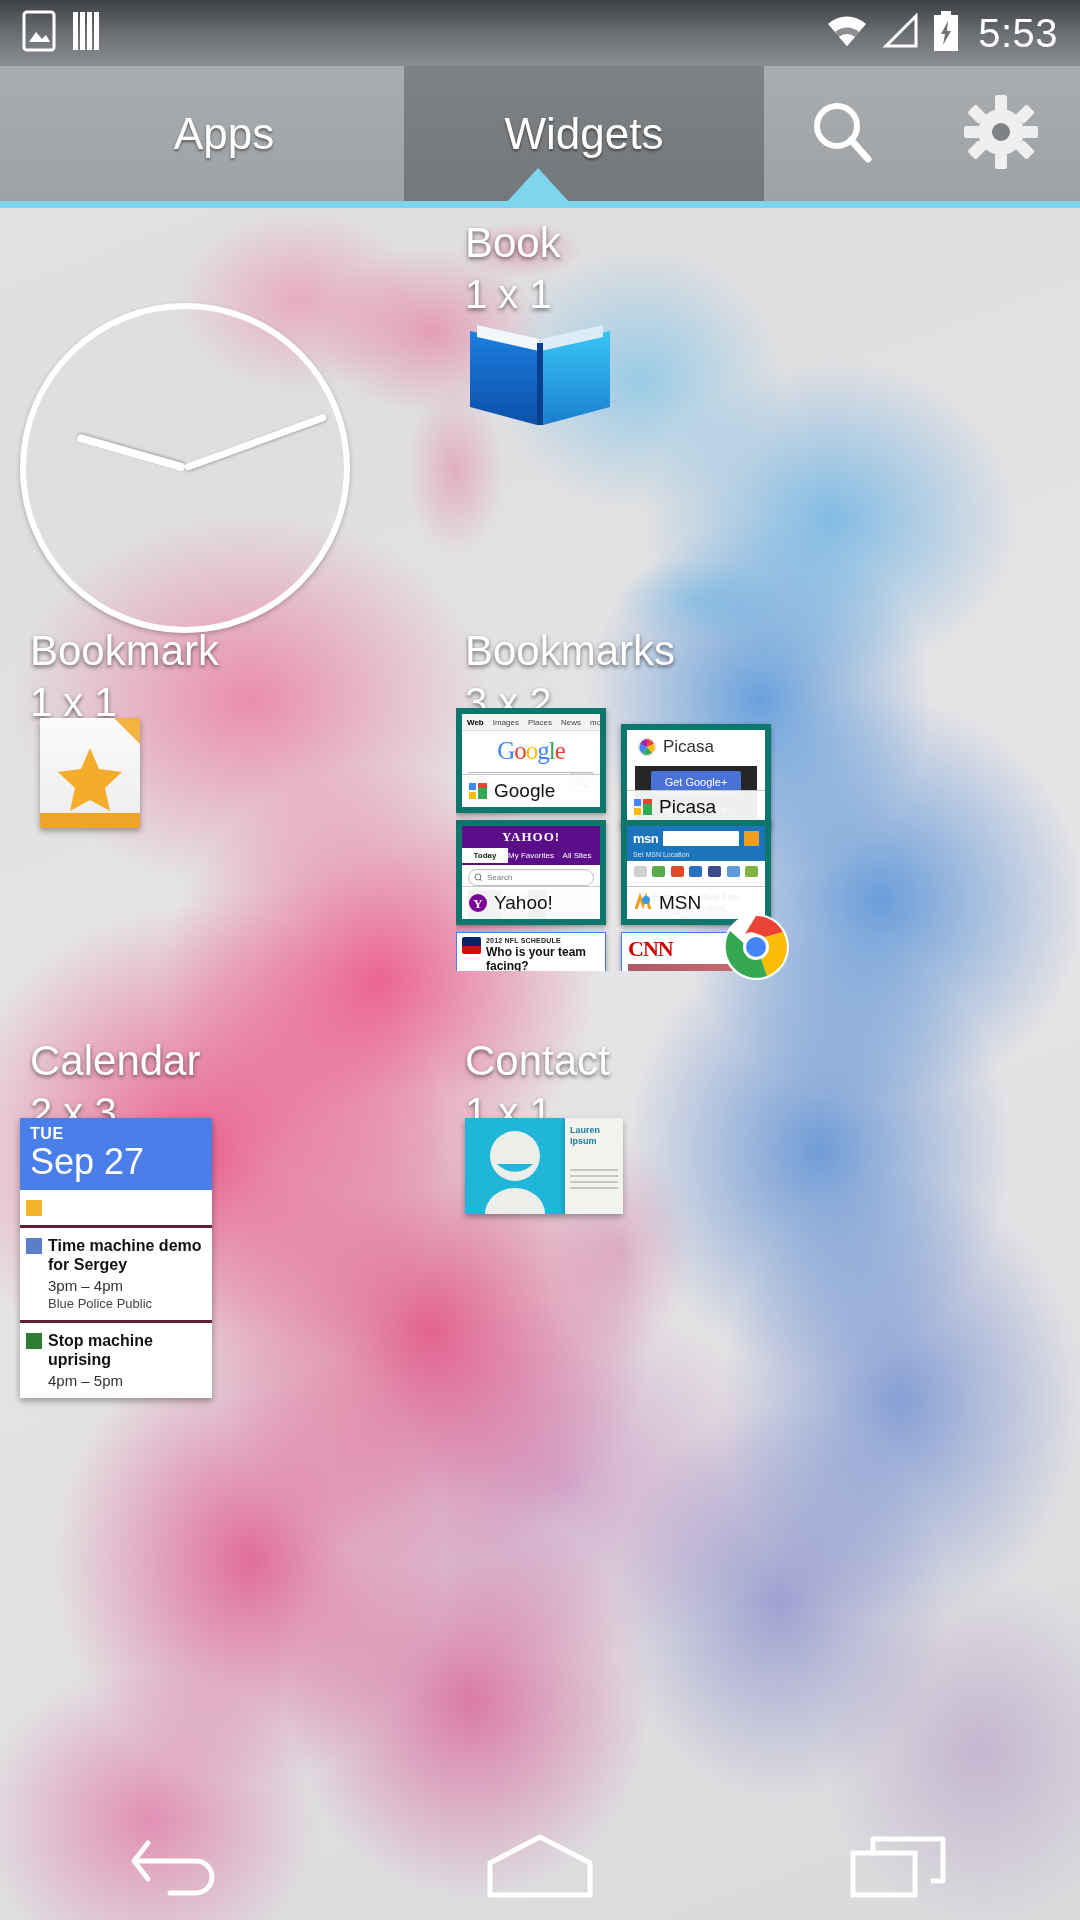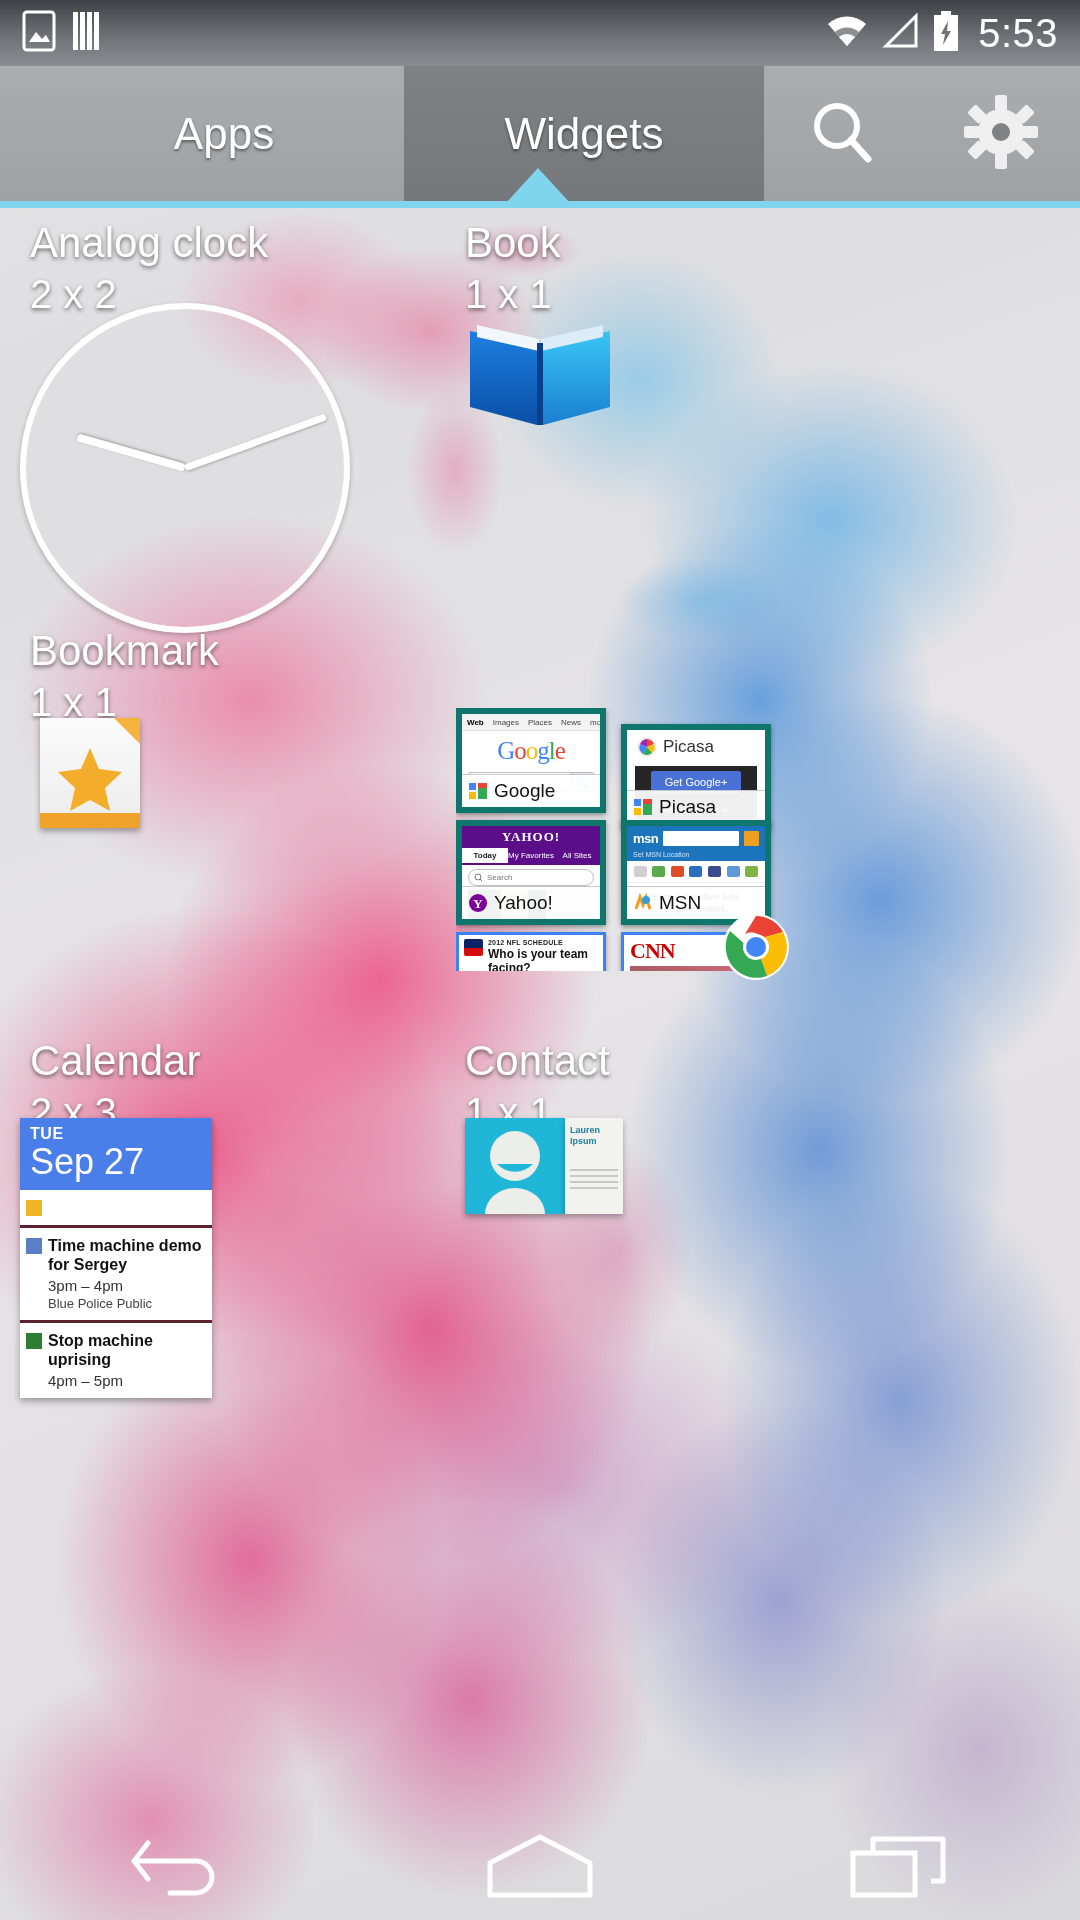--- a/index.html
+++ b/index.html
@@ -157,21 +157,21 @@
   .m-inp { flex:1; height:15px; background:#fff; border-radius:1px; }
   .m-go { width:15px; height:15px; background:#f0a020; border-radius:1px; }
   .m-loc { background:#1c74bd; color:#cfe4f5; font-size:7px; padding:0 6px 3px; }
   .m-icons { display:flex; justify-content:space-around; padding:5px 4px; border-bottom:1px solid #eee; }
   .m-icons i { width:13px; height:11px; display:block; border-radius:2px; }
   .m-ad { text-align:center; font-size:9px; font-weight:bold; color:#111; padding:8px 4px 6px; line-height:12px; }
   .m-today { font-size:9px; color:#333; padding-left:6px; }
 
   .nfl-row, .cnn-row {
     position:absolute; width:150px; height:42px; background:#fff;
-    border:3px solid #3b82f6; box-shadow:0 2px 5px rgba(0,0,0,.35); overflow:hidden;
+    border:1px solid #3b82f6; box-shadow:0 2px 5px rgba(0,0,0,.35); overflow:hidden;
   }
   .nfl-in { display:flex; gap:5px; padding:4px 5px; align-items:flex-start; }
   .nfl-badge { width:19px; height:17px; background:linear-gradient(180deg,#0b2265 55%,#d50a0a 55%); flex:0 0 19px; border-radius:2px; }
   .nfl-t1 { font-size:7px; font-weight:bold; color:#222; letter-spacing:.2px; }
   .nfl-t2 { font-size:12px; font-weight:bold; color:#111; margin-top:1px; }
   .cnn-logo { color:#cc0000; font-family:"Liberation Serif",serif; font-weight:bold; font-size:22px; padding:3px 0 0 6px; letter-spacing:-1px; }
   .cnn-bar { margin:2px 6px 0; height:13px; background:linear-gradient(90deg,#8f2230,#b8404a); opacity:.75; }
 
   #chrome-icon { position:absolute; left:722px; top:705px; width:68px; height:68px; z-index:6; }
 
@@ -283,24 +283,20 @@
         <circle cx="38" cy="38" r="9" fill="#7e8285"></circle>
       </svg>
     </span>
   </div>
 </div>
 <div id="accent-line"></div>
 <div id="tab-caret"></div>
 
 <div id="content">
 
-  <div class="wcell" style="left:30px; top:10px;">
-    <div class="wtitle">Analog clock</div>
-    <div class="wsize">2 x 2</div>
-  </div>
   <div id="clock-face">
     <div class="hand" id="hand-hour"></div>
     <div class="hand" id="hand-min"></div>
   </div>
 
   <div class="wcell" style="left:465px; top:10px;">
     <div class="wtitle">Book</div>
     <div class="wsize">1 x 1</div>
   </div>
   <div id="book-icon">
@@ -328,20 +324,24 @@
     <div class="wsize">1 x 1</div>
   </div>
   <div id="bookmark-icon">
     <span id="bookmark-star">
       <svg width="68" height="66" viewBox="0 0 68 66">
           <path d="M34 2 L43 23 L66 26 L49 42 L54 65 L34 54 L14 65 L19 42 L2 26 L25 23 Z" fill="#f4ad2a"></path>
         </svg>
     </span>
   </div>
 
+  <div class="wcell" style="left:465px; top:418px;">
+    <div class="wtitle">Bookmarks</div>
+    <div class="wsize">3 x 2</div>
+  </div>
 
   <div id="bm-grid">
 
     <div class="bm-card" style="left:0; top:0; height:105px;">
       <div class="bm-body">
         <div class="ghead">
           <b>Web</b>
           <span>Images</span>
           <span>Places</span>
           <span>News</span>

